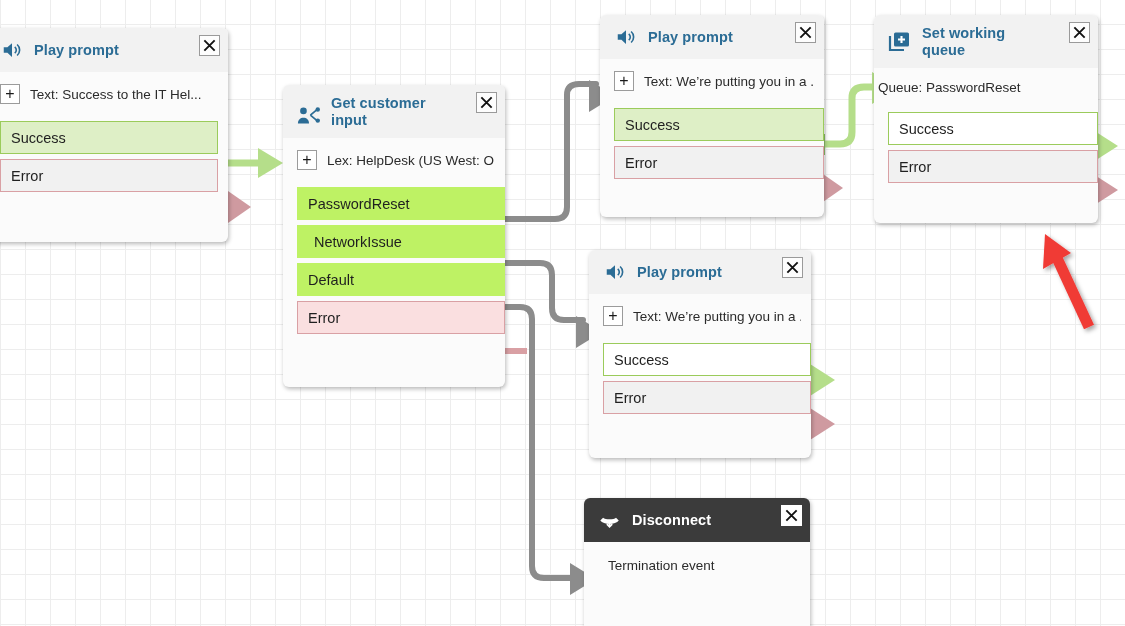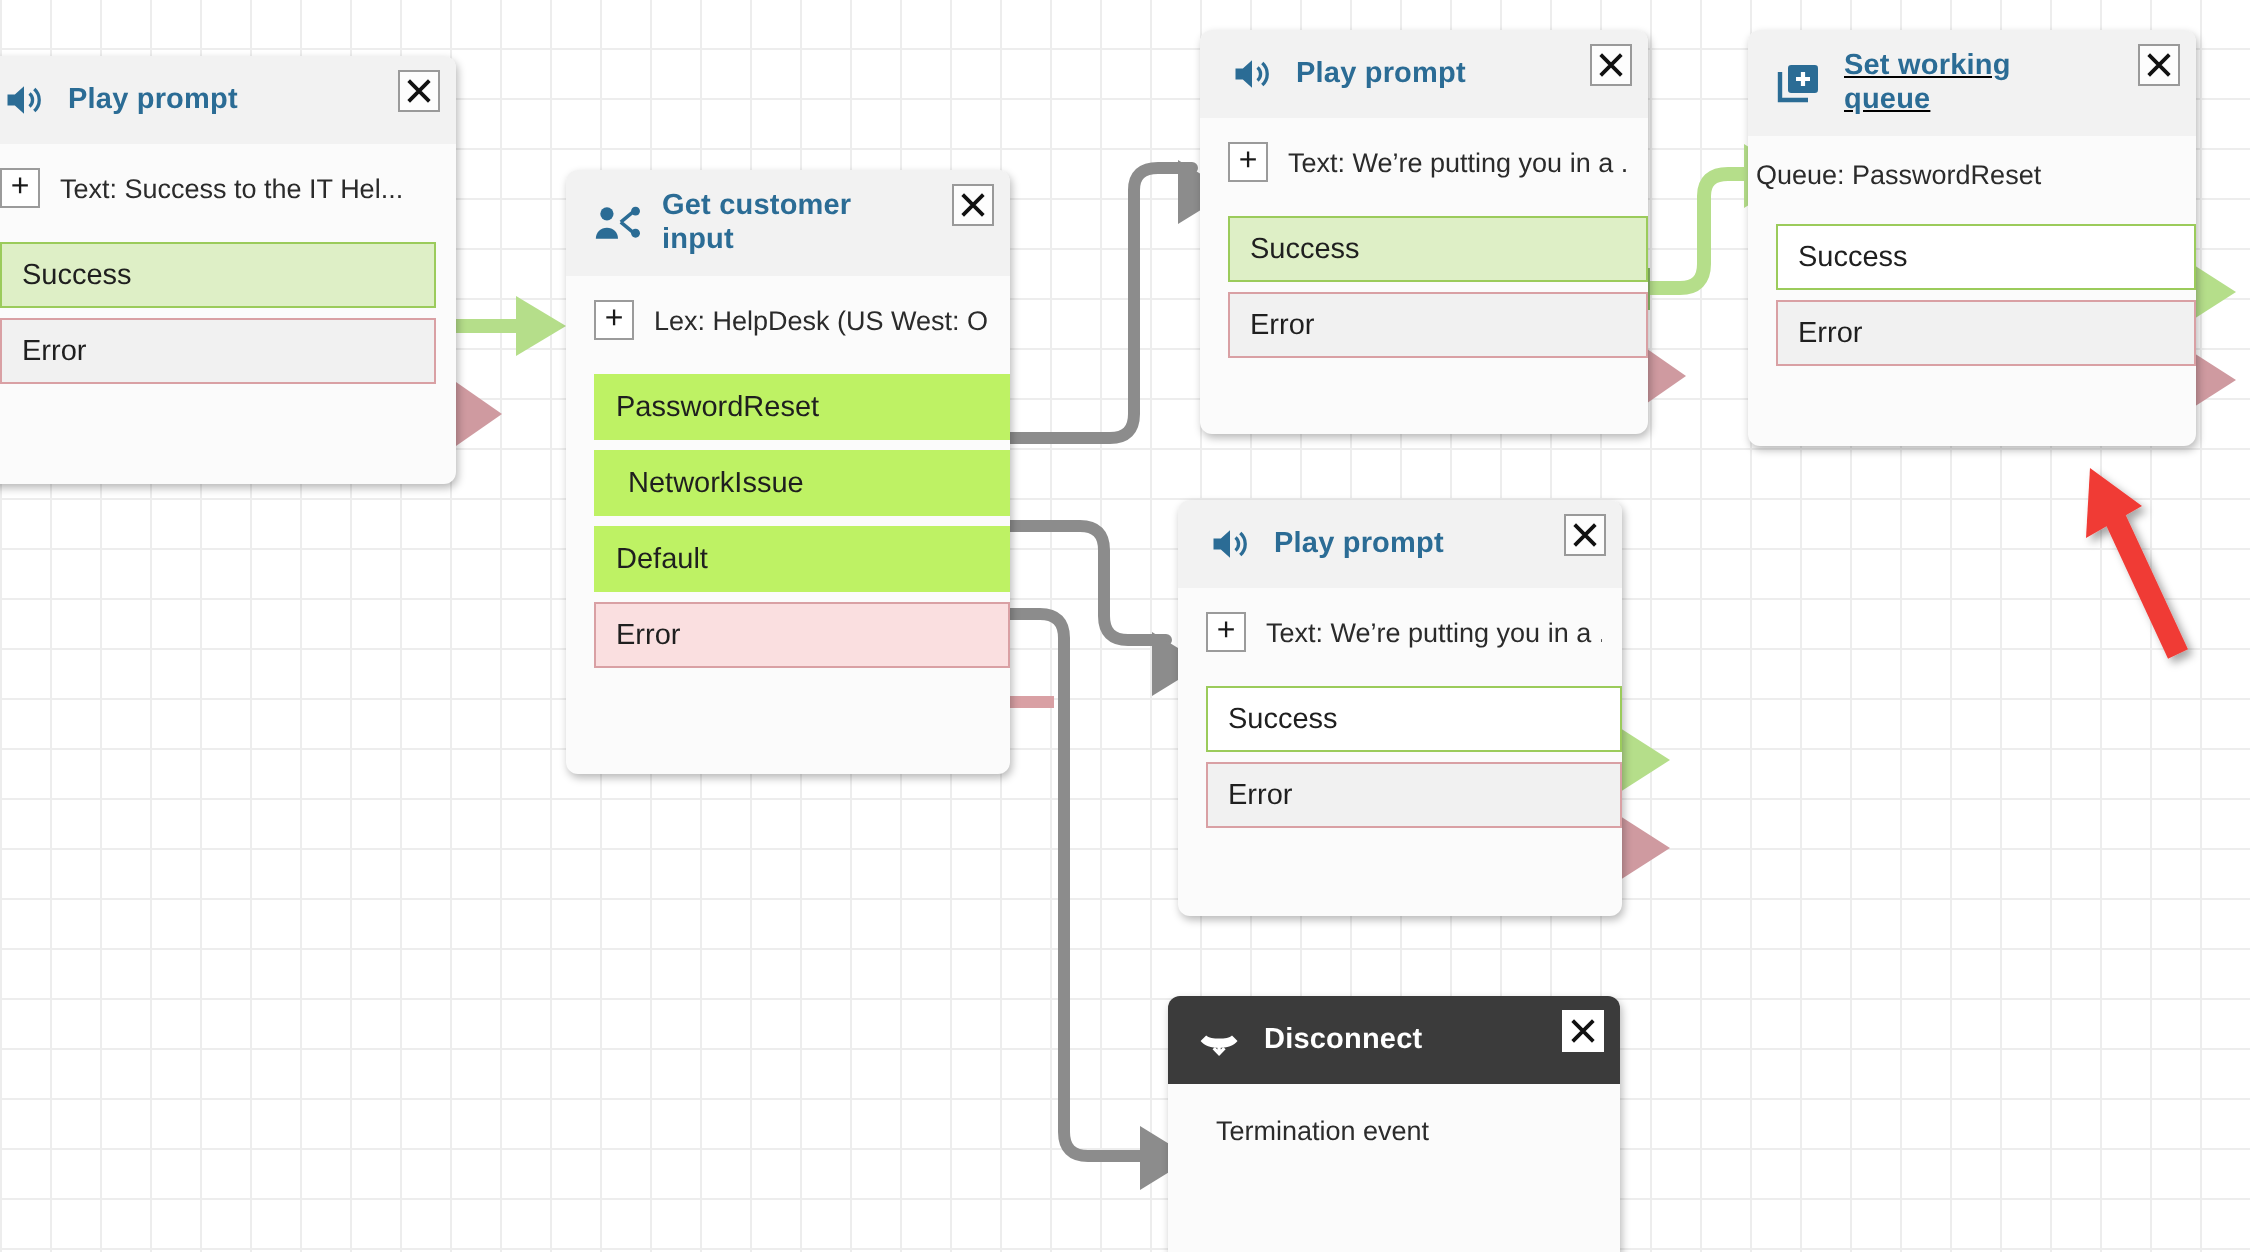--- a/index.html
+++ b/index.html
@@ -215,21 +215,21 @@
         <span>Success</span>
       </div>
       <div class="branch error">
         <span>Error</span>
       </div>
       <div class="node-foot"></div>
     </div>
   </div>
 
   <div class="node rounded-hdr" id="n2" style="left:283px; top:85px; width:222px; height:302px;">
-    <div class="node-header" style="">
+    <div class="node-header" style="align-items:flex-end;">
       <span class="node-icon">
         <svg width="24" height="22" viewBox="0 0 26 22">
           <circle cx="7" cy="5.5" r="3.6" fill="#2b6c95"></circle>
           <path d="M1 19c0-3.8 2.7-6 6-6s6 2.2 6 6z" fill="#2b6c95"></path>
           <circle cx="22.5" cy="4" r="2.4" fill="#2b6c95"></circle>
           <circle cx="22.5" cy="16" r="2.4" fill="#2b6c95"></circle>
           <path d="M14.5 10 L21 4.6 M14.5 10 L21 15.4" stroke="#2b6c95" stroke-width="1.9" fill="none"></path>
         </svg>
       </span>
       <span class="node-title" style="max-width:118px;">Get customer input</span>
@@ -285,21 +285,21 @@
         <span>Success</span>
       </div>
       <div class="branch error" style="margin-right:0;">
         <span>Error</span>
       </div>
       <div class="node-foot"></div>
     </div>
   </div>
 
   <div class="node rounded-hdr" id="n4" style="left:874px; top:15px; width:224px; height:208px;">
-    <div class="node-header" style="padding-right:56px;text-decoration:underline;">
+    <div class="node-header" style="padding-right:56px;">
       <span class="node-icon">
         <svg width="24" height="24" viewBox="0 0 24 24">
           <path d="M2 6 L2 20 L16 20" stroke="#2b6c95" stroke-width="2.2" fill="none"></path>
           <rect x="6" y="2.5" width="15" height="14" rx="1.6" fill="#2b6c95"></rect>
           <path d="M13.5 6 L13.5 13 M10 9.5 L17 9.5" stroke="#fff" stroke-width="2.1"></path>
         </svg>
       </span>
       <span class="node-title" style="max-width:112px;">Set working queue</span>
       <span class="close-btn">
         <svg width="15" height="15" viewBox="0 0 16 16">

